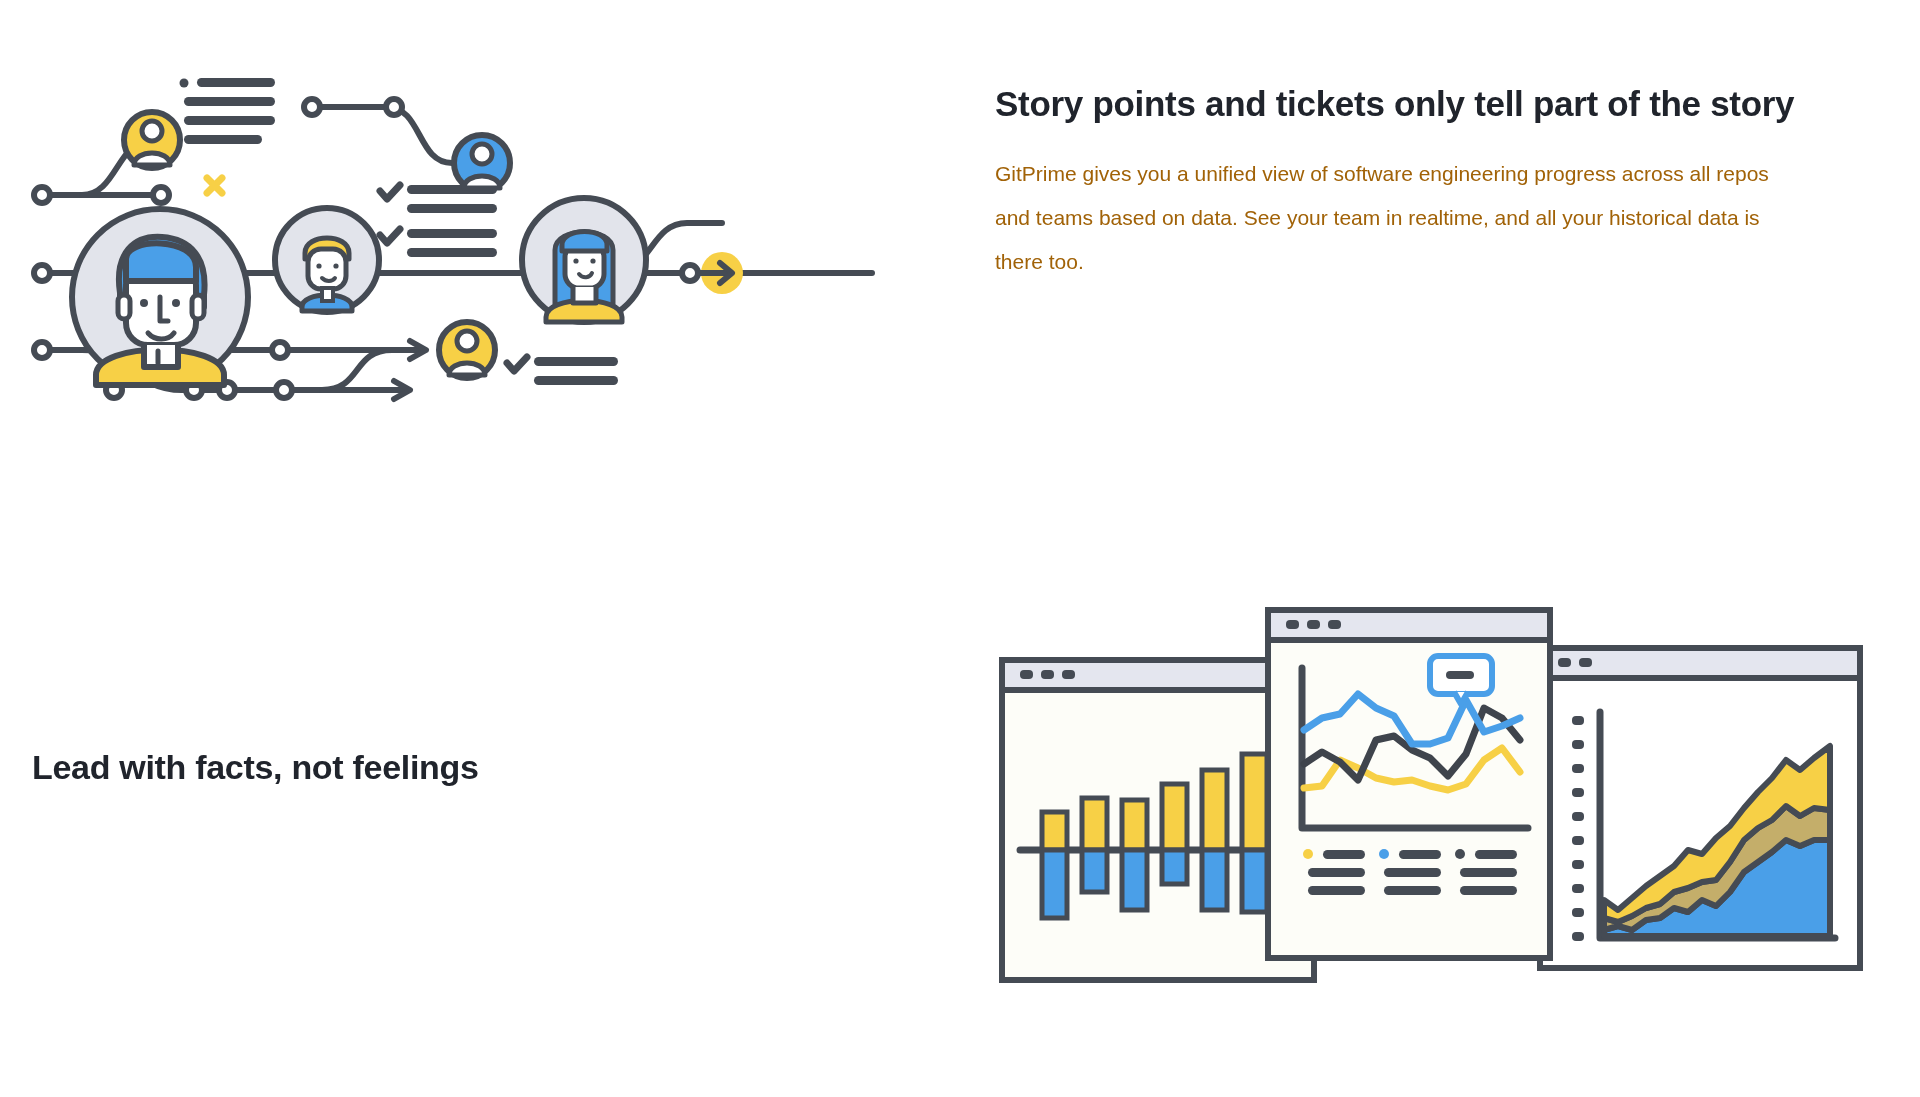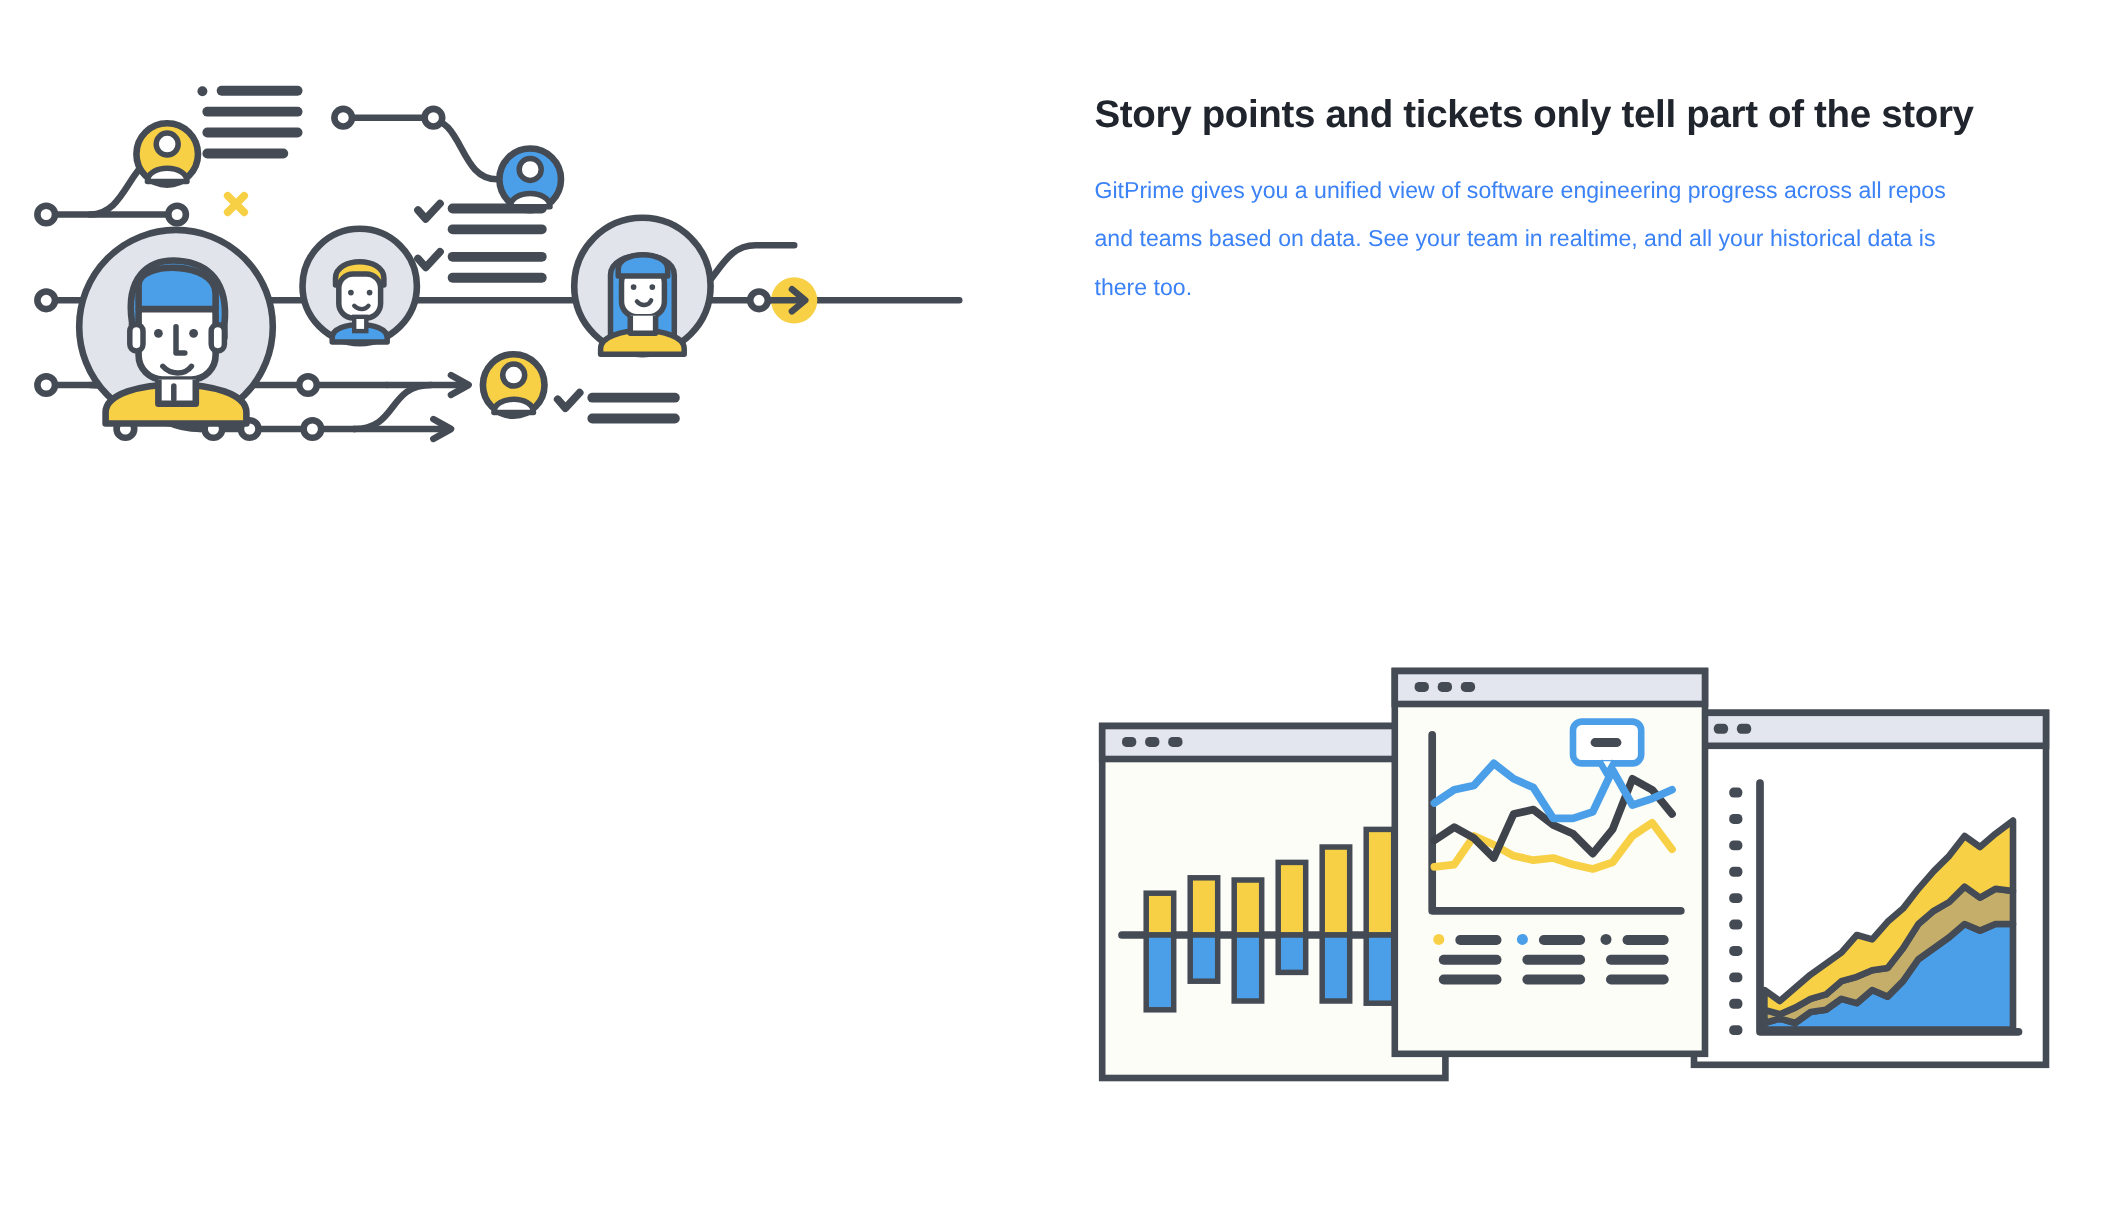--- a/index.html
+++ b/index.html
@@ -83,21 +83,21 @@
   #section-facts .heading {
     font-size: 34px;
     line-height: 44px;
     margin-bottom: 18px;
   }
   .body-text {
     font-family: "Liberation Sans", sans-serif;
     font-weight: normal;
     font-size: 21px;
     line-height: 44px;
-    color: #3b82f6;
+    color: #a16207;
     margin: 0;
     max-width: 810px;
   }
   #section-facts .body-text {
     line-height: 45px;
     max-width: 860px;
   }
 
   svg { display: block; overflow: visible; }
 </style>
@@ -246,20 +246,21 @@
 
     <div class="text-col-right">
       <h2 class="heading">Story points and tickets only tell part of the story</h2>
       <p class="body-text">GitPrime gives you a unified view of software engineering progress across all repos and teams based on data. See your team in realtime, and all your historical data is there too.</p>
     </div>
   </section>
 
   <section class="section" id="section-facts">
 
     <div class="text-col-left">
+      <h2 class="heading">Lead with facts, not feelings</h2>
     </div>
 
     <div class="illo-col-right">
       <svg width="900" height="420" viewBox="0 0 900 420" role="img" aria-label="dashboard windows">
 
         <g>
           <rect x="22" y="60" width="312" height="320" fill="#fdfdf8" stroke="#454b54" stroke-width="6"></rect>
           <rect x="22" y="60" width="312" height="30" fill="#e4e6ef" stroke="#454b54" stroke-width="6"></rect>
           <g>
             <rect x="40" y="70" width="13" height="9" rx="4" fill="#454b54"></rect>

